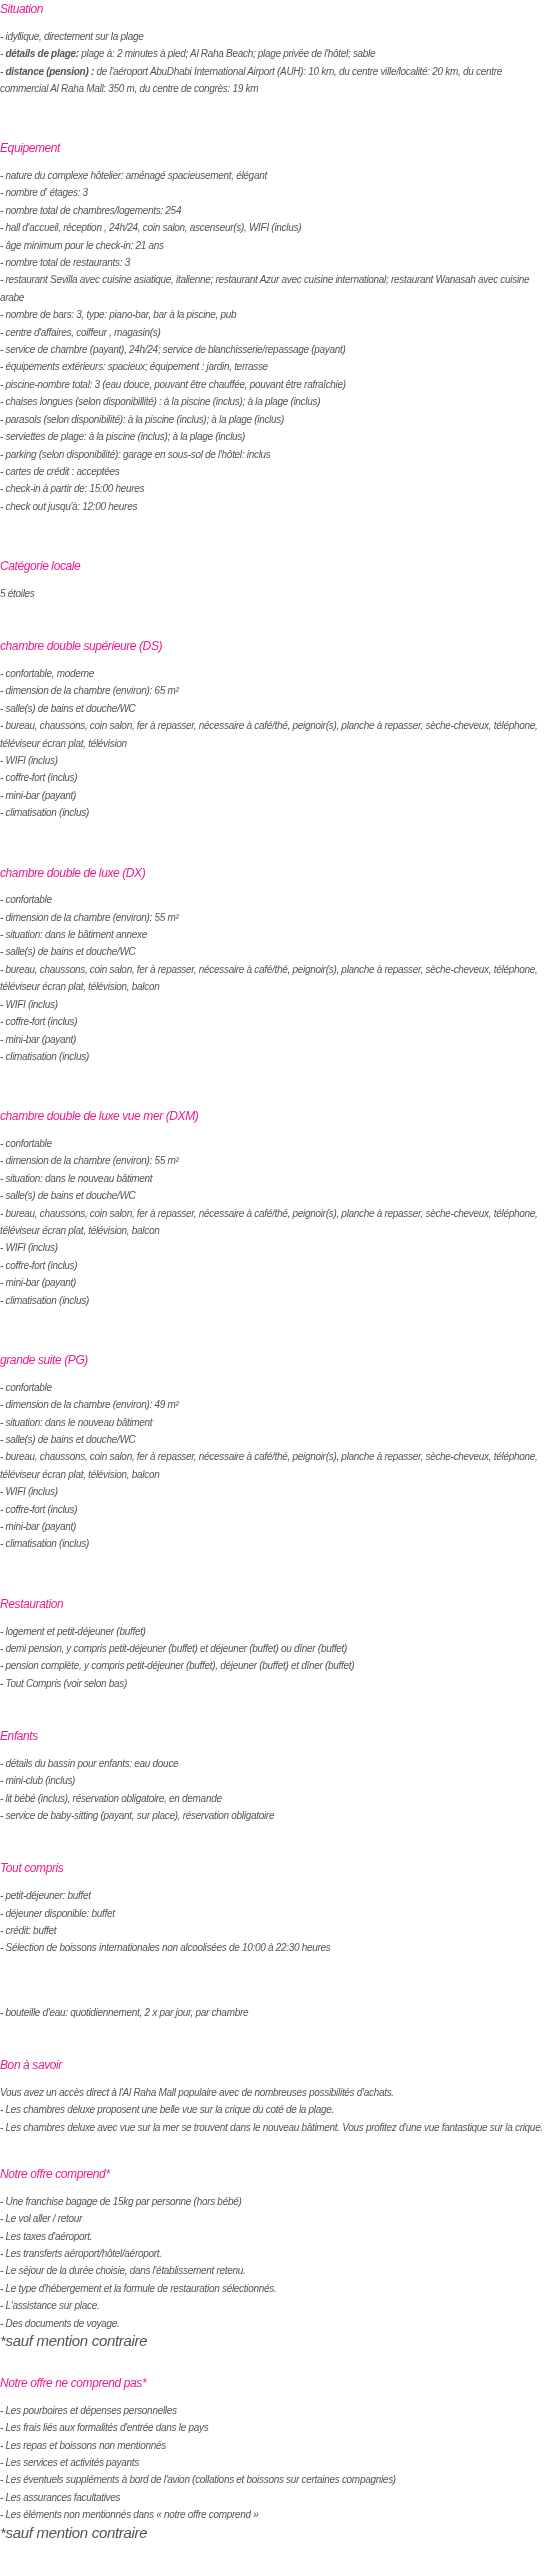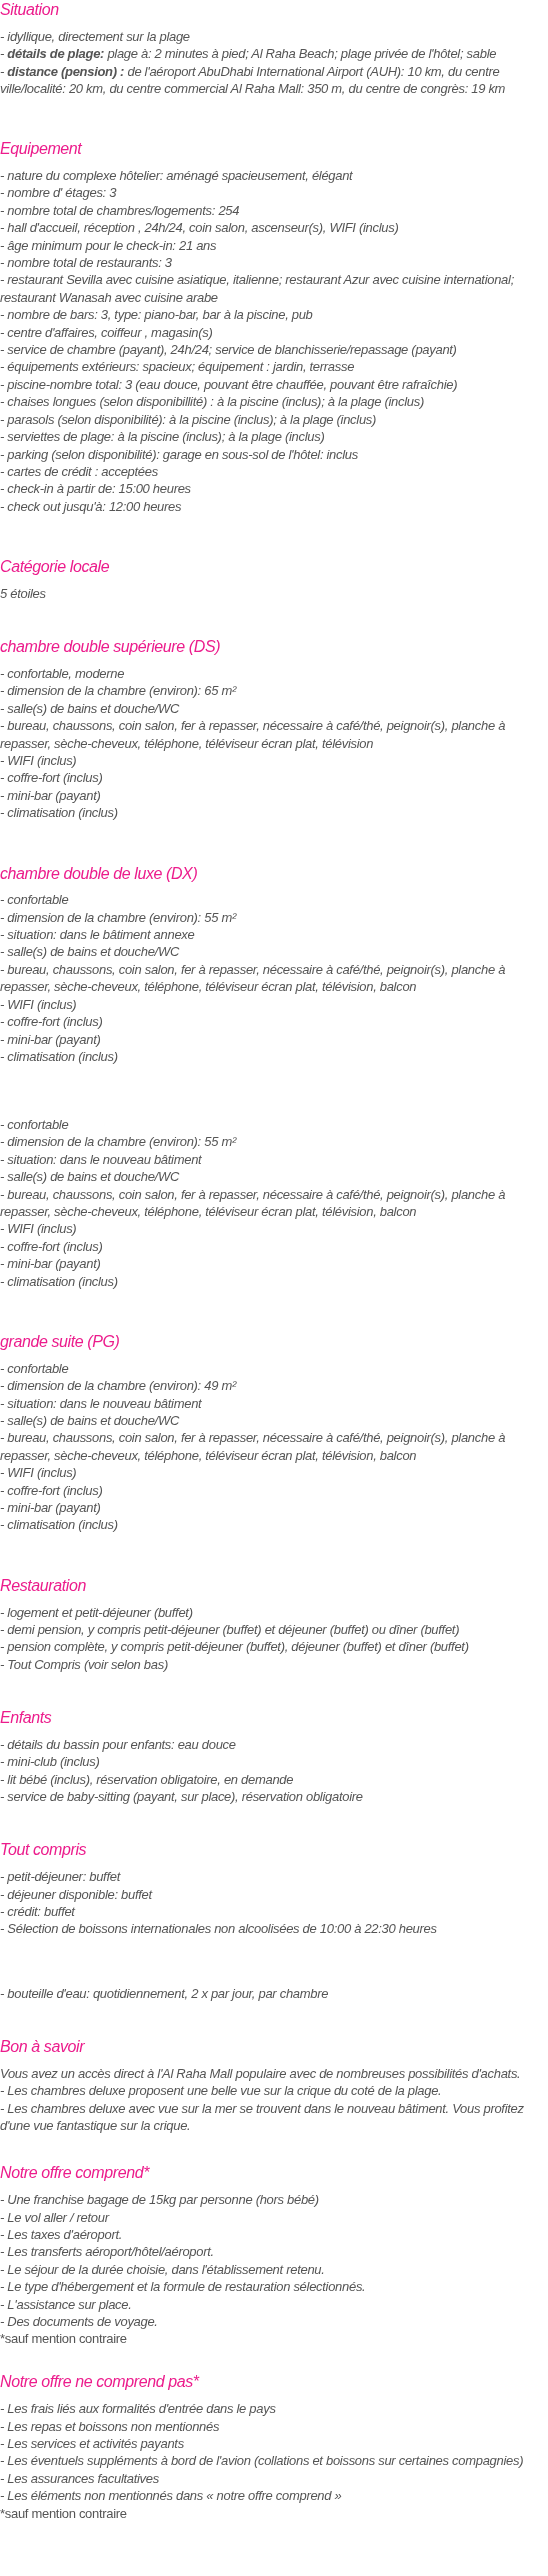--- a/index.html
+++ b/index.html
@@ -8,40 +8,40 @@
     font-family: "Liberation Sans", sans-serif;
     color: #555555;
   }
   .page { padding: 0 0 7.2px 0; }
   .section { margin: 0; }
   h2 {
     font-family: "Liberation Sans", sans-serif;
     font-style: italic;
     font-weight: normal;
     color: #ec1c8c;
-    font-size: 16px;
+    font-size: 12px;
     line-height: 19px;
     margin: 0;
     padding: 0;
     letter-spacing: -0.4px;
   }
   .lines {
     font-style: italic;
-    font-size: 13px;
+    font-size: 10px;
     line-height: 17.4px;
     letter-spacing: -0.3px;
     margin: 8.7px 0 0 0;
   }
   .line { margin: 0; padding: 0; }
   .line b { font-weight: bold; }
   .gap-xl { height: 42px; }
   .gap-l { height: 35px; }
   .gap-m { height: 29px; }
   .gap-s { height: 24.6px; }
-  .note { font-size: 13px; line-height: 17.4px; letter-spacing: -0.3px; }
+  .note { font-style: italic; font-size: 15px; line-height: 17.4px; letter-spacing: -0.3px; }
 </style>
 </head>
 <body>
 
 <div class="page">
 
   <div class="section">
     <h2>Situation</h2>
     <div class="lines">
       <div class="line">- idyllique, directement sur la plage</div>
@@ -115,20 +115,21 @@
         <div class="line">- WIFI (inclus)</div>
         <div class="line">- coffre-fort (inclus)</div>
         <div class="line">- mini-bar (payant)</div>
         <div class="line">- climatisation (inclus)</div>
       </div>
   </div>
 
   <div class="gap-xl"></div>
 
   <div class="section">
+    <h2>chambre double de luxe vue mer (DXM)</h2>
     <div class="lines">
         <div class="line">- confortable</div>
         <div class="line">- dimension de la chambre (environ): 55 m²</div>
         <div class="line">- situation: dans le nouveau bâtiment</div>
         <div class="line">- salle(s) de bains et douche/WC</div>
         <div class="line">- bureau, chaussons, coin salon, fer à repasser, nécessaire à café/thé, peignoir(s), planche à repasser, sèche-cheveux, téléphone, téléviseur écran plat, télévision, balcon</div>
         <div class="line">- WIFI (inclus)</div>
         <div class="line">- coffre-fort (inclus)</div>
         <div class="line">- mini-bar (payant)</div>
         <div class="line">- climatisation (inclus)</div>
@@ -218,20 +219,21 @@
         <div class="line">- Des documents de voyage.</div>
       </div>
     <div class="note">*sauf mention contraire</div>
   </div>
 
   <div class="gap-s"></div>
 
   <div class="section">
     <h2>Notre offre ne comprend pas*</h2>
     <div class="lines">
+        <div class="line">- Les pourboires et dépenses personnelles</div>
         <div class="line">- Les frais liés aux formalités d'entrée dans le pays</div>
         <div class="line">- Les repas et boissons non mentionnés</div>
         <div class="line">- Les services et activités payants</div>
         <div class="line">- Les éventuels suppléments à bord de l'avion (collations et boissons sur certaines compagnies)</div>
         <div class="line">- Les assurances facultatives</div>
         <div class="line">- Les éléments non mentionnés dans « notre offre comprend »</div>
       </div>
     <div class="note">*sauf mention contraire</div>
   </div>
 

